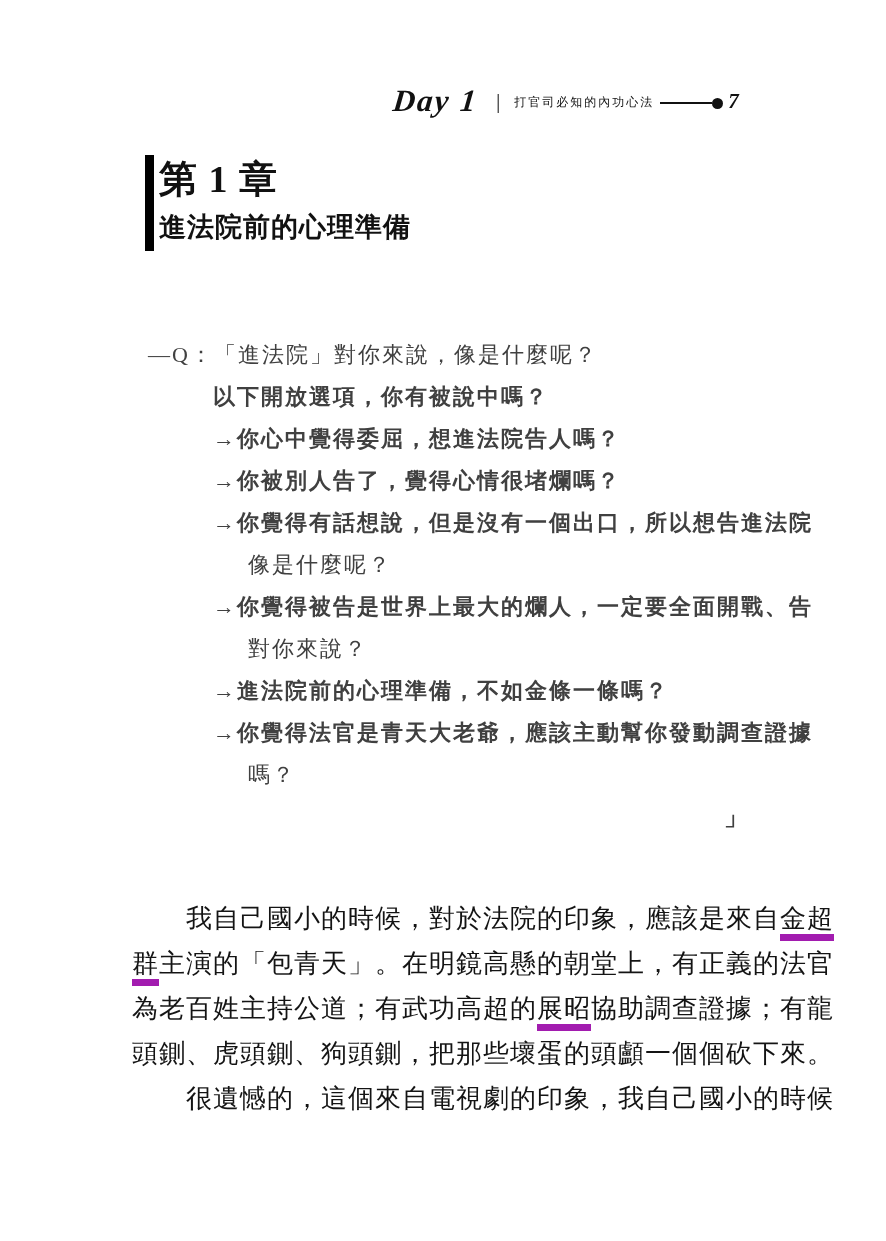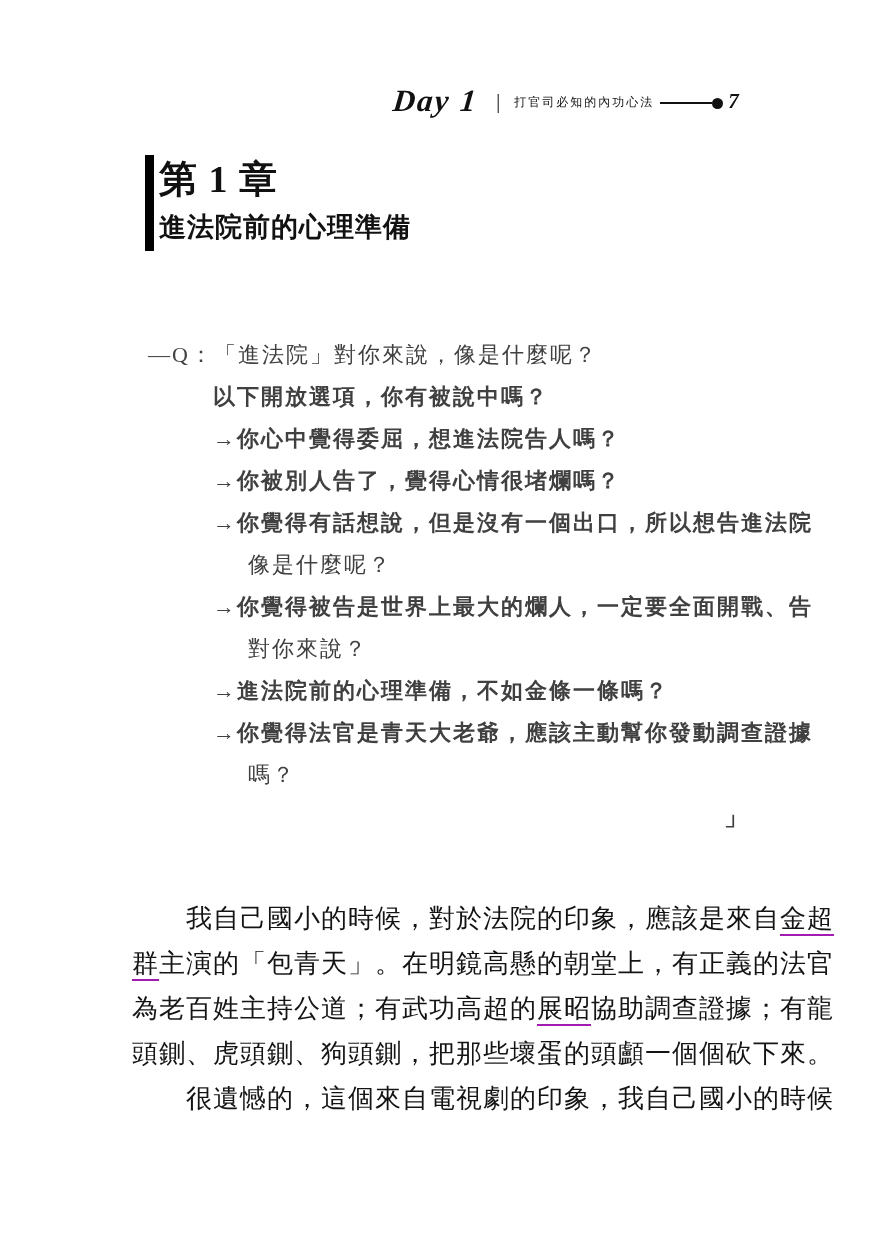--- a/index.html
+++ b/index.html
@@ -122,21 +122,21 @@
     letter-spacing: 1px;
     color: #141414;
   }
   .b-line {
     height: 45px;
     line-height: 45px;
     white-space: nowrap;
   }
   .b-indent { padding-left: 54px; }
   .uname {
-    border-bottom: 2px solid #a21caf;
+    border-bottom: 7px solid #a21caf;
     padding-bottom: 1px;
   }
 </style>
 </head>
 <body>
 
 <div class="page">
 
   <div class="header">
     <span class="day-script">Day 1</span>

